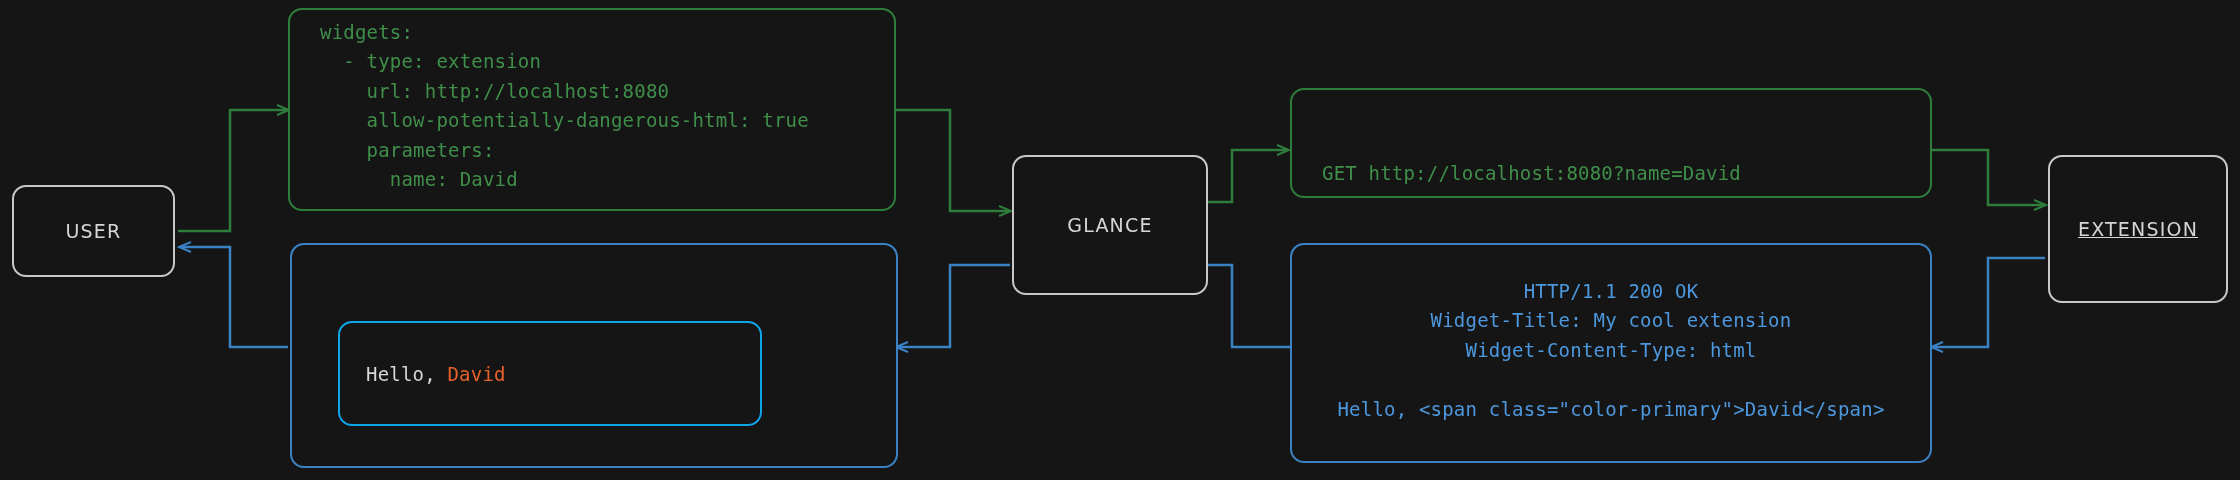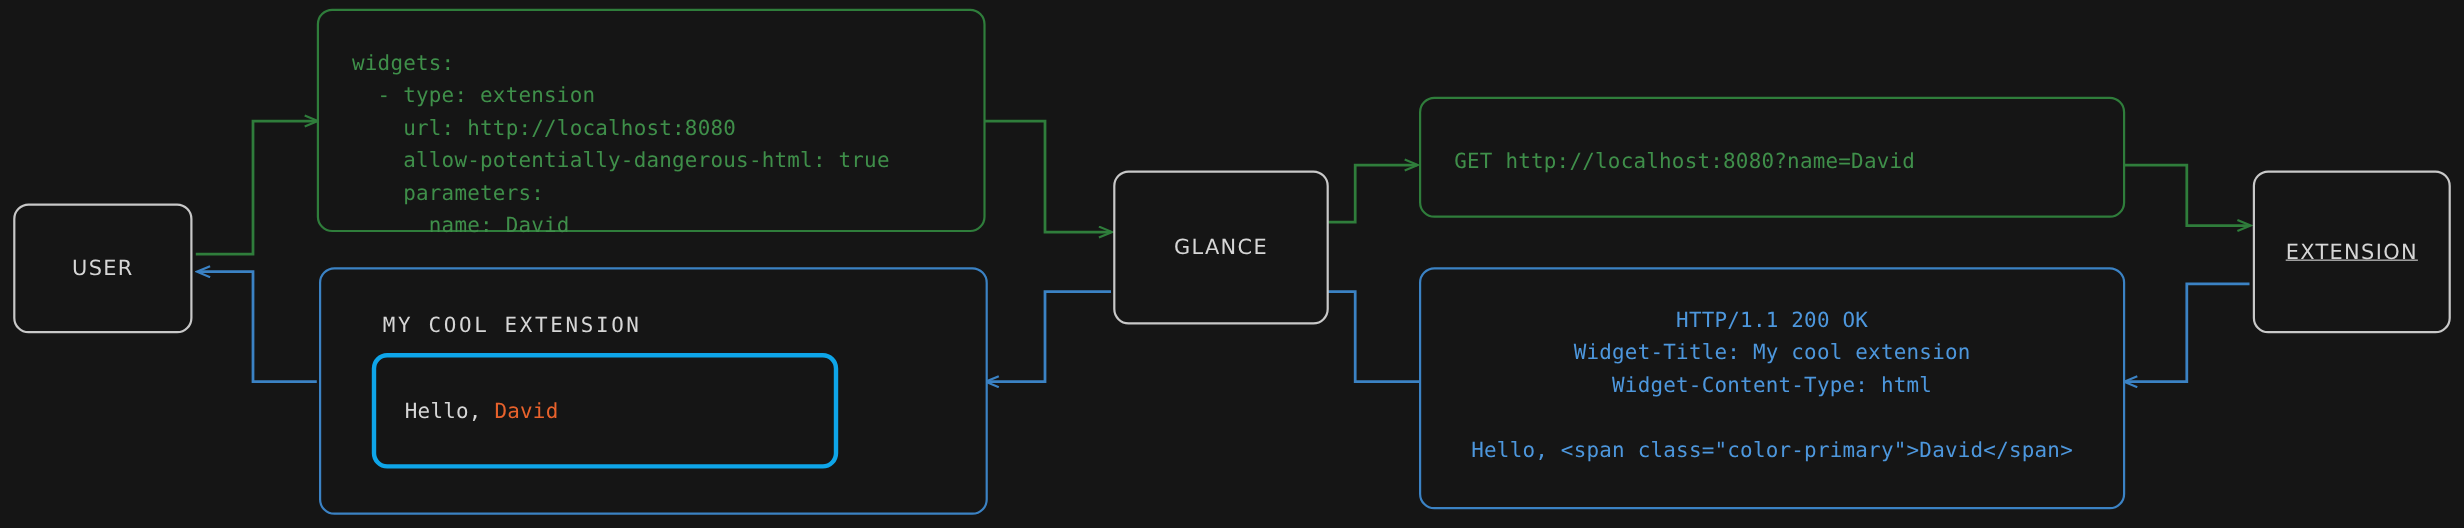--- a/index.html
+++ b/index.html
@@ -43,21 +43,21 @@
     font-family: "DejaVu Sans", "Liberation Sans", sans-serif;
   }
 
   
   .msgbox {
     position: absolute;
     box-sizing: border-box;
     border: 2px solid #2f7d3b;
     border-radius: 14px;
     background: #151515;
-    padding: 34px 30px;
+    padding: 8px 30px;
   }
   .msgbox.blue {
     border-color: #3b82c4;
   }
   .msgbox.plainborder {
     border-color: #3b82c4;
   }
   pre.code {
     margin: 0;
     font-family: "DejaVu Sans Mono", "Liberation Mono", monospace;
@@ -75,21 +75,21 @@
   .widget-title {
     position: absolute;
     color: #d6d6d6;
     font-size: 19px;
     letter-spacing: 2.4px;
     font-family: "DejaVu Sans Mono", "Liberation Mono", monospace;
   }
   .widget-card {
     position: absolute;
     box-sizing: border-box;
-    border: 4px solid #0ea5e9;
+    border: 2px solid #0ea5e9;
     border-radius: 14px;
     background: #151515;
     display: flex;
     align-items: center;
     padding-left: 26px;
   }
   .widget-card-text {
     font-family: "DejaVu Sans Mono", "Liberation Mono", monospace;
     font-size: 19px;
     color: #d6d6d6;
@@ -127,21 +127,21 @@
       <path stroke="#3b82c4" marker-end="url(#arrow-blue)" d="M 2045 258 L 1988 258 L 1988 347 L 1932 347"></path>
 
       <path stroke="#3b82c4" marker-end="url(#arrow-blue)" d="M 1290 347 L 1232 347 L 1232 265 L 1177 265"></path>
 
       <path stroke="#3b82c4" marker-end="url(#arrow-blue)" d="M 1010 265 L 950 265 L 950 347 L 897 347"></path>
 
       <path stroke="#3b82c4" marker-end="url(#arrow-blue)" d="M 288 347 L 230 347 L 230 247 L 180 247"></path>
     </g>
   </svg>
 
-  <div class="node" style="left:12px; top:185px; width:163px; height:118px;">
+  <div class="node" style="left:12px; top:185px; width:163px; height:92px;">
     <span>USER</span>
   </div>
 
   <div class="node" style="left:1012px; top:155px; width:196px; height:140px;">
     <span>GLANCE</span>
   </div>
 
   <div class="node" style="left:2048px; top:155px; width:180px; height:148px;text-decoration:underline;">
     <span>EXTENSION</span>
   </div>
@@ -162,21 +162,20 @@
   <div class="msgbox blue" style="left:1290px; top:243px; width:642px; height:220px; padding-top:32px;text-align:center;">
     <pre class="code blue">HTTP/1.1 200 OK
 Widget-Title: My cool extension
 Widget-Content-Type: html
 
 Hello, &lt;span class="color-primary"&gt;David&lt;/span&gt;</pre>
   </div>
 
   <div class="msgbox plainborder" style="left:290px; top:243px; width:608px; height:225px; padding:0;">
 
-    <div class="widget-title" style="left:56px; top:40px;">MY COOL EXTENSION</div>
 
     <div class="widget-card" style="left:46px; top:76px; width:424px; height:105px;">
       <span class="widget-card-text">
         <span>Hello, </span><span class="accent">David</span>
       </span>
     </div>
   </div>
 
 </div>
 

